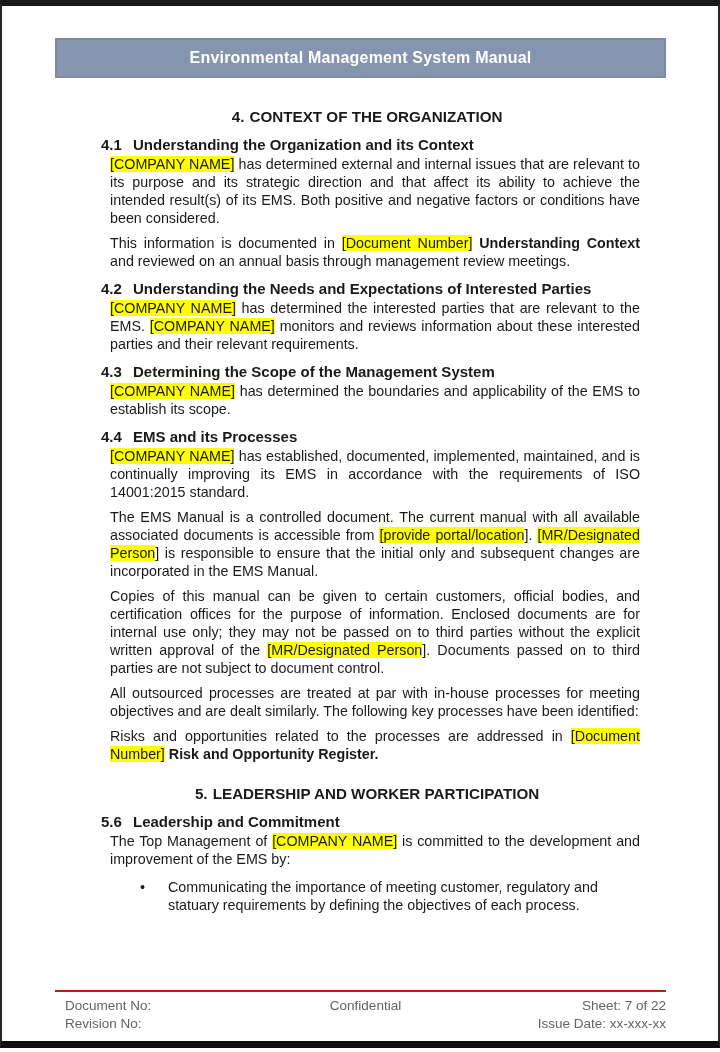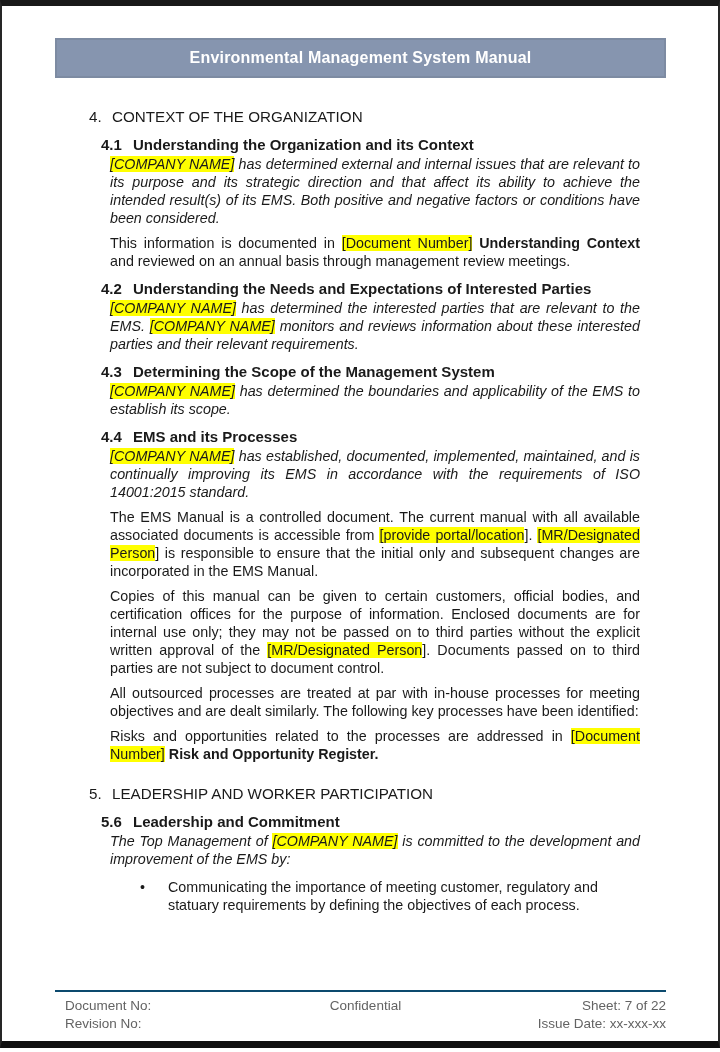--- a/index.html
+++ b/index.html
@@ -11,36 +11,36 @@
     font-family: "Liberation Sans", sans-serif; color: #1a1a1a;
   }
   .band {
     margin: 32px 52px 0 53px; height: 36px;
     background: #8695af; border: 2px solid #7d8ba2;
     display: flex; align-items: center; justify-content: center;
   }
   .band-title { color: #ffffff; font-weight: bold; font-size: 16px; letter-spacing: 0.2px; }
 
   .doc { margin: 30px 78px 0 108px; font-size: 14.3px; line-height: 18px; }
-  .h1 { font-weight: normal; font-size: 15.2px; margin: 22px 0 0 -21px; }
+  .h1 { font-weight: bold; font-size: 15.2px; margin: 22px 0 0 -21px; text-align: center; }
   .h1:first-child { margin-top: 0; }
   .h1 .num { display: inline-block; width: 23px; }
   .h2 { font-weight: bold; font-size: 15px; margin: 10px 0 0 -9px; }
   .h2 .num { display: inline-block; width: 32px; }
   .para { margin: 7px 0 0; text-align: justify; }
-  .para.after-head { margin-top: 1px; font-style: italic; }
+  .para.after-head { margin-top: 1px; }
   .hl { background: #ffff00; }
   .b  { font-weight: bold; }
   .bullet { margin: 10px 0 0 30px; display: flex; }
   .bullet .marker { width: 28px; flex: none; }
   .bullet .btext { flex: 1; }
 
   .footer {
     position: absolute; left: 53px; right: 52px; top: 984px;
-    border-top: 2px solid #0c4a6e; padding-top: 5px;
+    border-top: 2px solid #b91c1c; padding-top: 5px;
     color: #636363; font-size: 13.5px; line-height: 18px;
   }
   .footer-grid { display: flex; }
   .fcol { flex: 1; }
   .fcol.left  { padding-left: 10px; text-align: left; }
   .fcol.center{ text-align: center; }
   .fcol.right { text-align: right; }
 </style>
 </head>
 <body>

